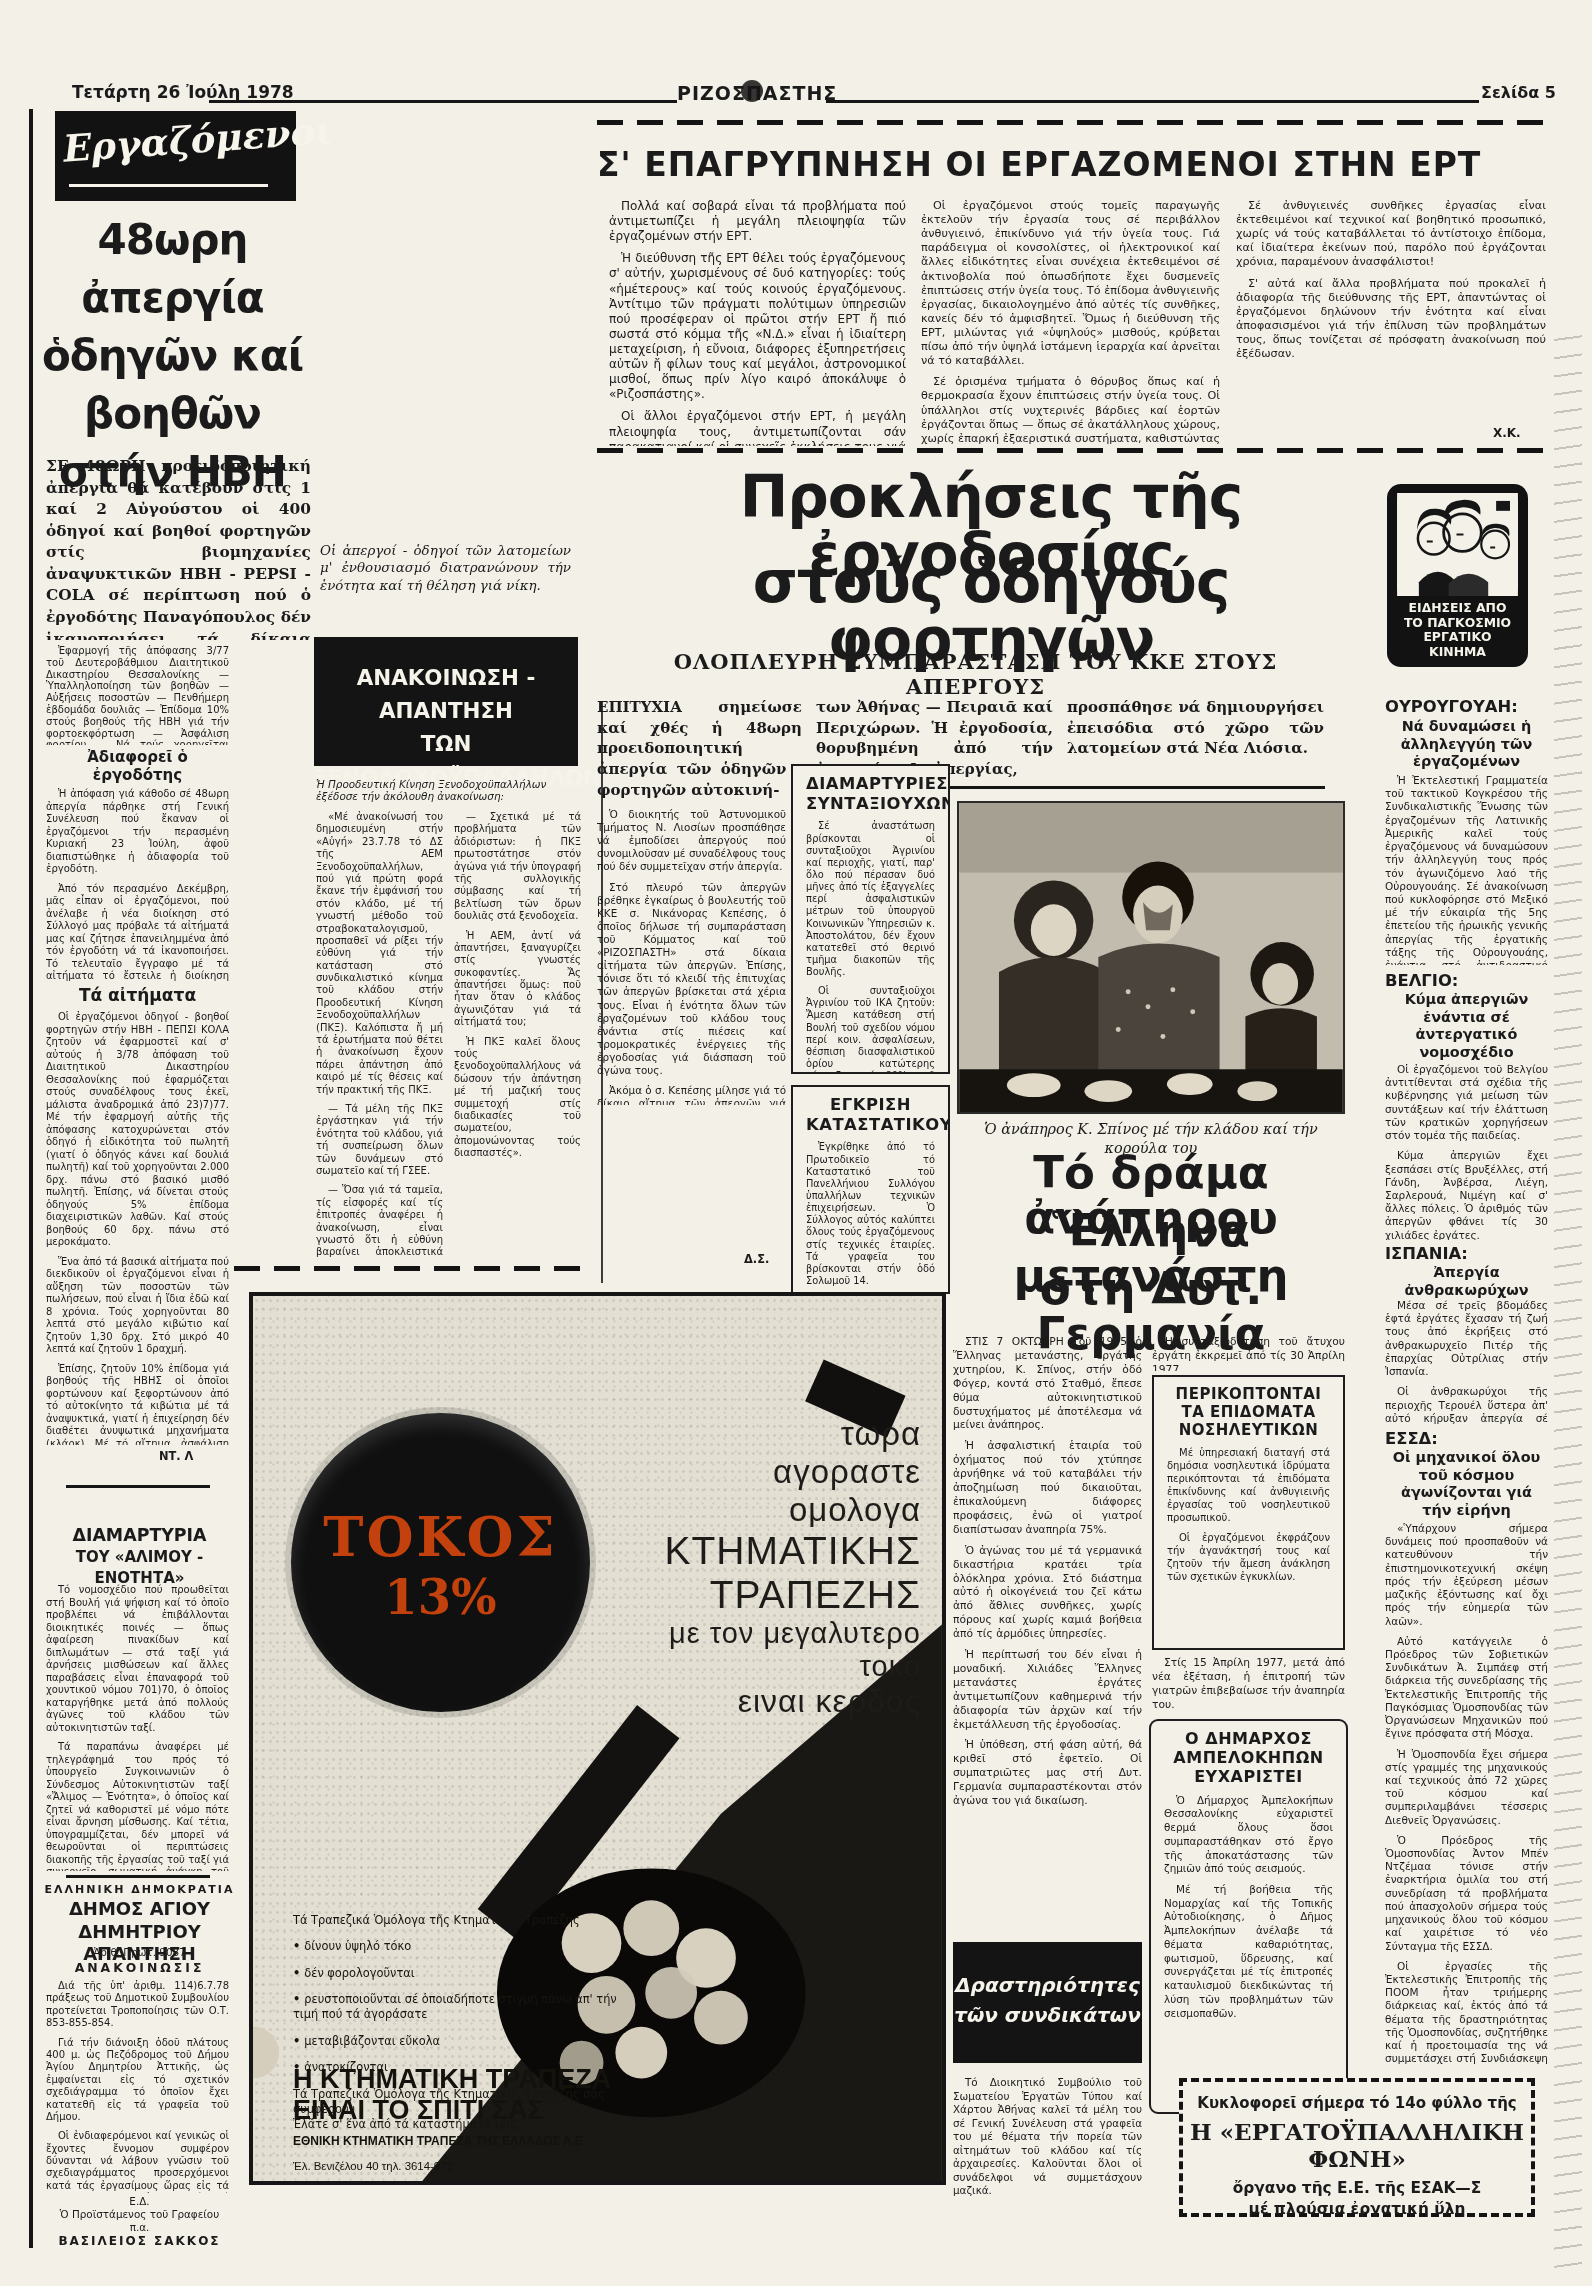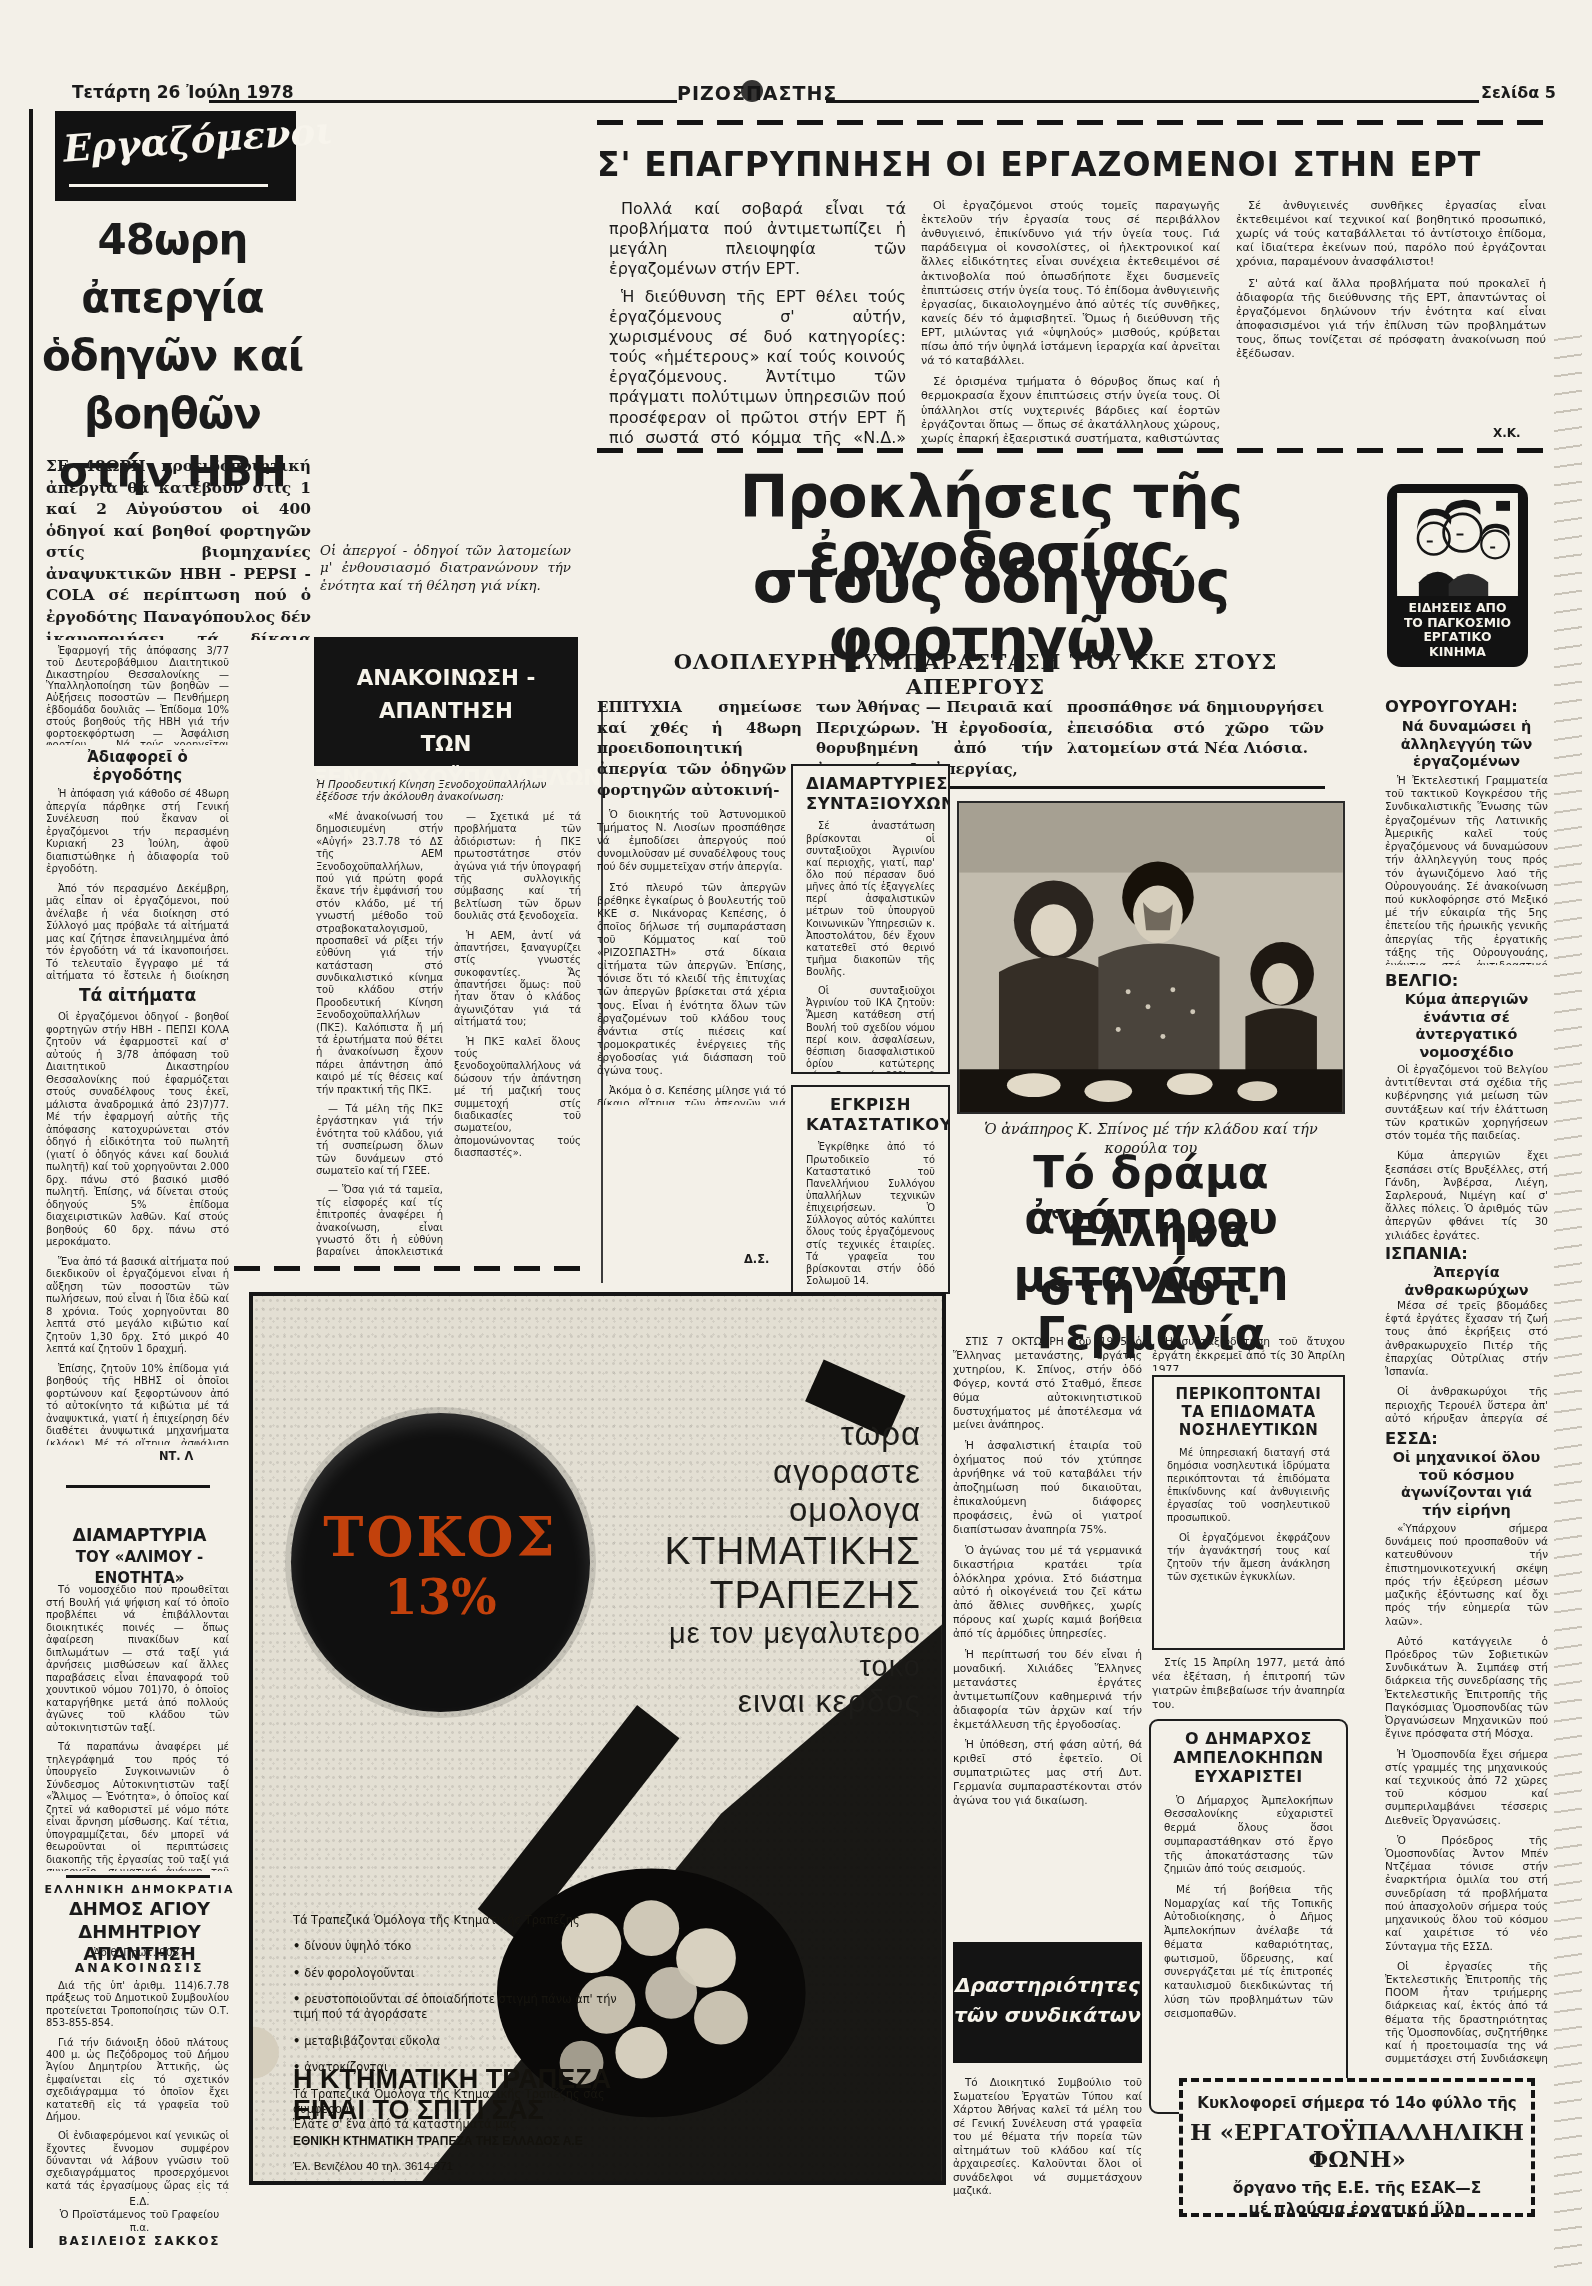--- a/index.html
+++ b/index.html
@@ -134,21 +134,21 @@
       <p>— Σχετικά μέ τά προβλήματα τῶν ἀδιόριστων: ἡ ΠΚΞ πρωτοστάτησε στόν ἀγώνα γιά τήν ὑπογραφή τῆς συλλογικῆς σύμβασης καί τή βελτίωση τῶν ὅρων δουλιᾶς στά ξενοδοχεῖα.</p>
       <p>Ἡ ΑΕΜ, ἀντί νά ἀπαντήσει, ξαναγυρίζει στίς γνωστές συκοφαντίες. Ἄς ἀπαντήσει ὅμως: ποῦ ἦταν ὅταν ὁ κλάδος ἀγωνιζόταν γιά τά αἰτήματά του;</p>
       <p>Ἡ ΠΚΞ καλεῖ ὅλους τούς ξενοδοχοϋπαλλήλους νά δώσουν τήν ἀπάντηση μέ τή μαζική τους συμμετοχή στίς διαδικασίες τοῦ σωματείου, ἀπομονώνοντας τούς διασπαστές».</p>
     </div>
 
   <div class="abs dash" style="left:234px;top:1266px;width:354px;height:5px;"></div>
   <div class="abs" style="left:601px;top:701px;width:2px;height:582px;background:#3c3c3c;"></div>
 
   <div class="abs dash" style="left:597px;top:120px;width:951px;height:5px;"></div>
   <div class="abs ctr b" style="left:597px;top:145px;width:796px;font-size:33px;letter-spacing:1px;white-space:nowrap;">Σ' ΕΠΑΓΡΥΠΝΗΣΗ ΟΙ ΕΡΓΑΖΟΜΕΝΟΙ ΣΤΗΝ ΕΡΤ</div>
-  <div class="abs just clip np" style="left:609px;top:199px;width:297px;height:247px;font-size:16px;line-height:1.26;">
+  <div class="abs just clip np" style="left:609px;top:199px;width:297px;height:247px;font-size:12px;line-height:1.26;">
       <p>Πολλά καί σοβαρά εἶναι τά προβλήματα πού ἀντιμετωπίζει ἡ μεγάλη πλειοψηφία τῶν ἐργαζομένων στήν ΕΡΤ.</p>
       <p>Ἡ διεύθυνση τῆς ΕΡΤ θέλει τούς ἐργαζόμενους σ' αὐτήν, χωρισμένους σέ δυό κατηγορίες: τούς «ἡμέτερους» καί τούς κοινούς ἐργαζόμενους. Ἀντίτιμο τῶν πράγματι πολύτιμων ὑπηρεσιῶν πού προσέφεραν οἱ πρῶτοι στήν ΕΡΤ ἤ πιό σωστά στό κόμμα τῆς «Ν.Δ.» εἶναι ἡ ἰδιαίτερη μεταχείριση, ἡ εὔνοια, διάφορες ἐξυπηρετήσεις αὐτῶν ἤ φίλων τους καί μεγάλοι, ἀστρονομικοί μισθοί, ὅπως πρίν λίγο καιρό ἀποκάλυψε ὁ «Ριζοσπάστης».</p>
       <p>Οἱ ἄλλοι ἐργαζόμενοι στήν ΕΡΤ, ἡ μεγάλη πλειοψηφία τους, ἀντιμετωπίζονται σάν παρακατιανοί καί οἱ συνεχεῖς ἐκκλήσεις τους γιά βελτίωση τῶν ὅρων καί συνθηκῶν τῆς δουλιᾶς προσκρούουν στήν ἀδιαφορία καί τήν ἄρνηση τῆς διεύθυνσης τῆς ΕΡΤ. Ἐπιπλέον, ὅπως γράψαμε στό φύλλο τῆς 22.7.78, ἀπό κατηγορίες ὑπαλλήλων ἀφαιροῦνται καί κεκτημένα, κατοχυρωμένα σέ συμβάσεις ἐργασίας, δικαιώματα, πού παραβιάζονται κατ' ἐξακολούθηση.</p>
     </div>
   <div class="abs just clip np" style="left:921px;top:199px;width:299px;height:247px;font-size:11.2px;line-height:1.26;">
       <p>Οἱ ἐργαζόμενοι στούς τομεῖς παραγωγῆς ἐκτελοῦν τήν ἐργασία τους σέ περιβάλλον ἀνθυγιεινό, ἐπικίνδυνο γιά τήν ὑγεία τους. Γιά παράδειγμα οἱ κονσολίστες, οἱ ἠλεκτρονικοί καί ἄλλες εἰδικότητες εἶναι συνέχεια ἐκτεθειμένοι σέ ἀκτινοβολία πού ὁπωσδήποτε ἔχει δυσμενεῖς ἐπιπτώσεις στήν ὑγεία τους. Τό ἐπίδομα ἀνθυγιεινῆς ἐργασίας, δικαιολογημένο ἀπό αὐτές τίς συνθῆκες, κανείς δέν τό ἀμφισβητεῖ. Ὅμως ἡ διεύθυνση τῆς ΕΡΤ, μιλώντας γιά «ὑψηλούς» μισθούς, κρύβεται πίσω ἀπό τήν ὑψηλά ἱστάμενη ἱεραρχία καί ἀρνεῖται νά τό καταβάλλει.</p>
       <p>Σέ ὁρισμένα τμήματα ὁ θόρυβος ὅπως καί ἡ θερμοκρασία ἔχουν ἐπιπτώσεις στήν ὑγεία τους. Οἱ ὑπάλληλοι στίς νυχτερινές βάρδιες καί ἑορτῶν ἐργάζονται ὅπως — ὅπως σέ ἀκατάλληλους χώρους, χωρίς ἐπαρκή ἐξαεριστικά συστήματα, καθιστώντας τίς συνθῆκες ἀφόρητες καί ἀνυπόφορες.</p>
     </div>
   <div class="abs just clip np" style="left:1236px;top:199px;width:310px;height:225px;font-size:11.2px;line-height:1.26;">
       <p>Σέ ἀνθυγιεινές συνθῆκες ἐργασίας εἶναι ἐκτεθειμένοι καί τεχνικοί καί βοηθητικό προσωπικό, χωρίς νά τούς καταβάλλεται τό ἀντίστοιχο ἐπίδομα, καί ἰδιαίτερα ἐκείνων πού, παρόλο πού ἐργάζονται χρόνια, παραμένουν ἀνασφάλιστοι!</p>

